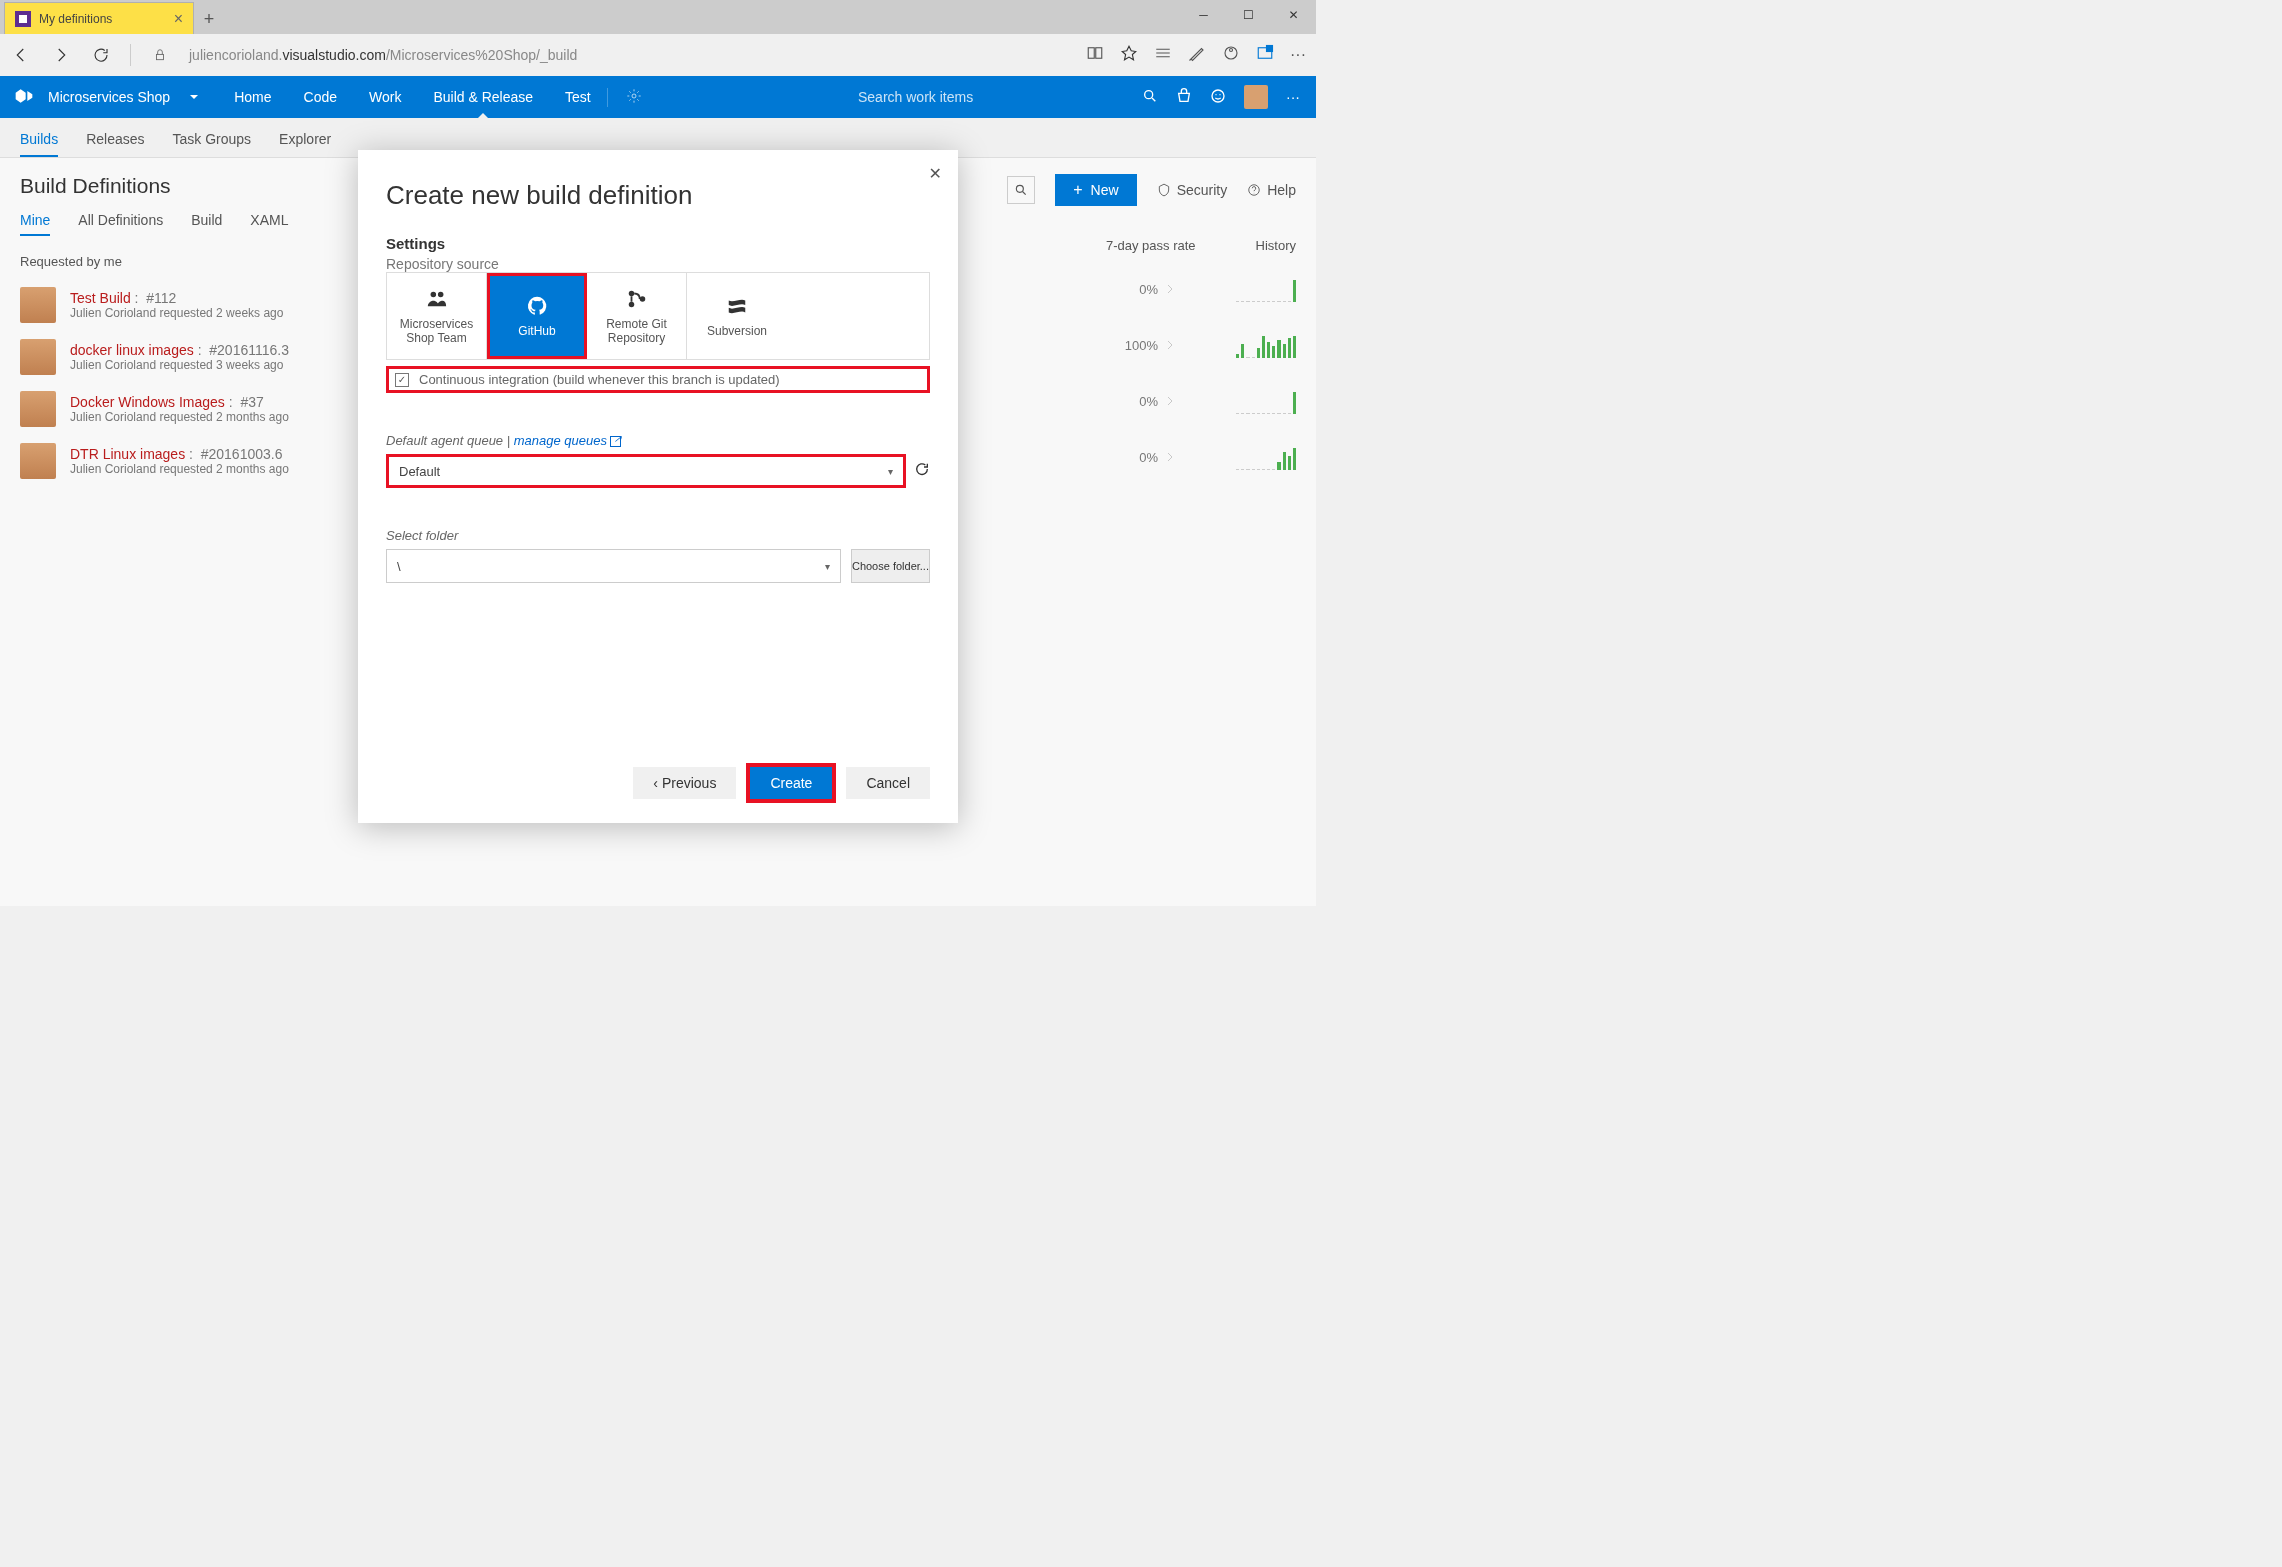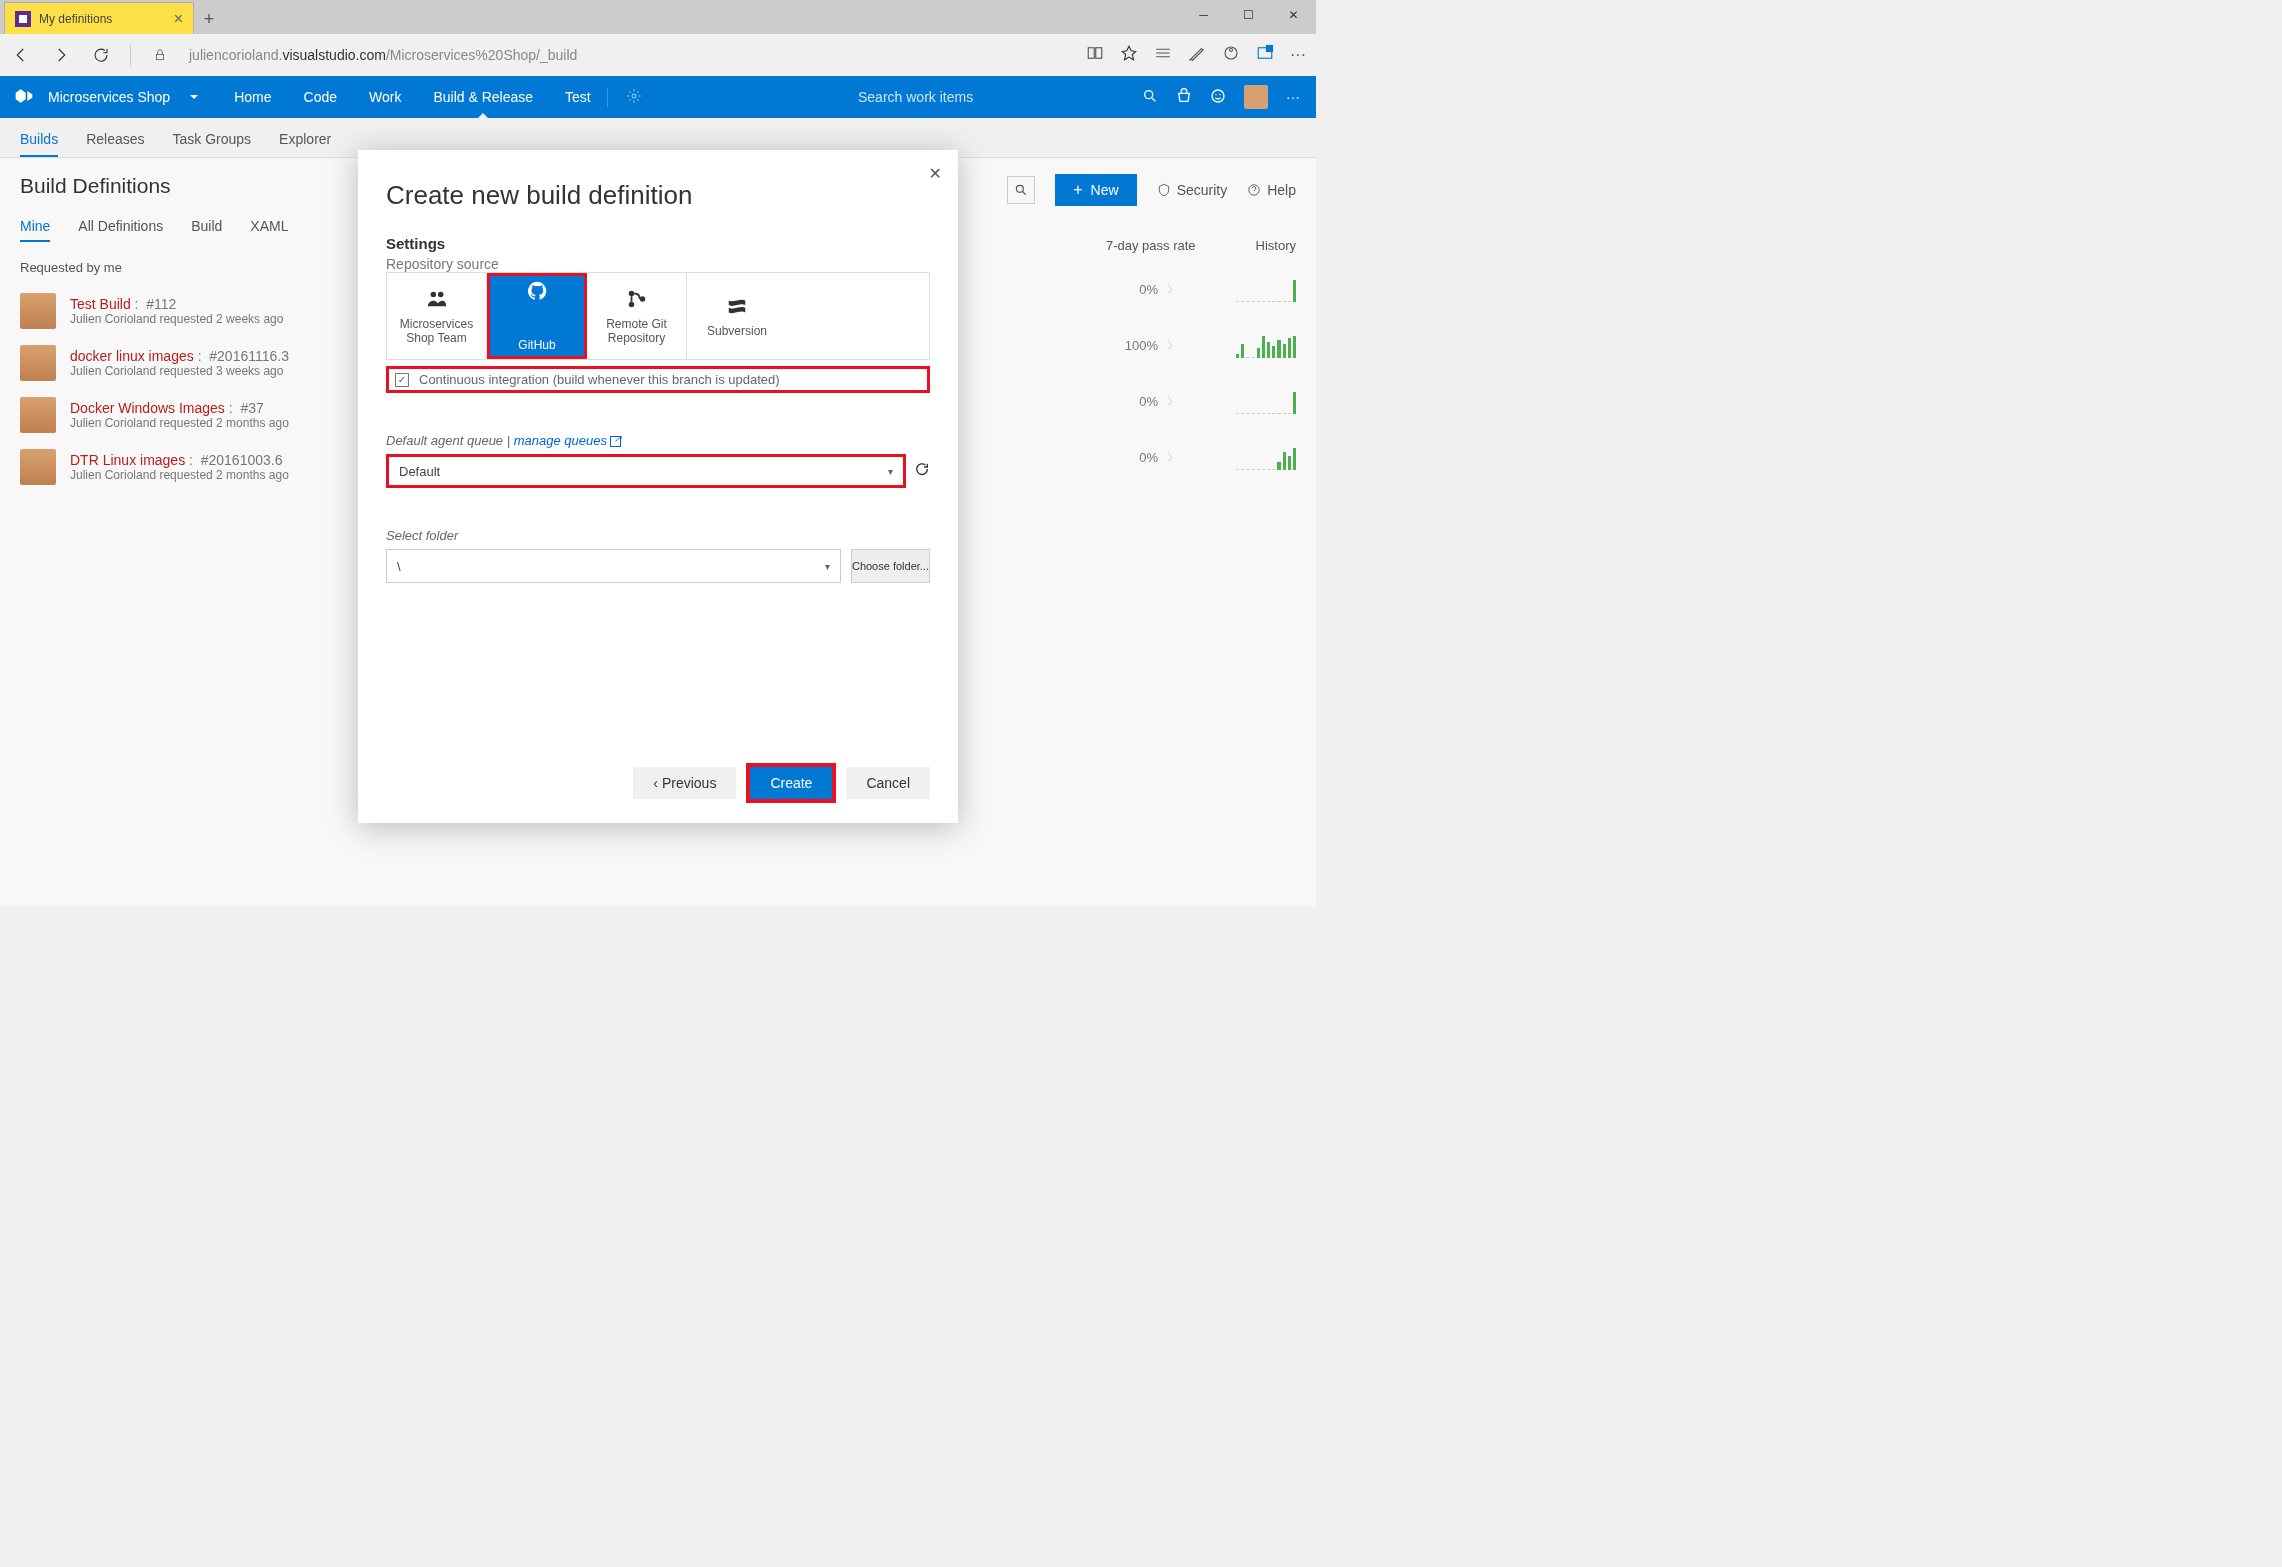--- a/index.html
+++ b/index.html
@@ -43,21 +43,21 @@
 .avatar-sm{width:24px;height:24px;background:#d8a070;border-radius:2px;}
 
 
 .hub-tabs { background:#f0f0f0; height:40px; display:flex; align-items:flex-end; padding:0 20px; gap:28px; font-size:14px; border-bottom:1px solid #ddd;}
 .hub-tab { padding-bottom:10px; color:#555;}
 .hub-tab.active{color:#0078d4;border-bottom:2px solid #0078d4;padding-bottom:8px;}
 
 
 .page { padding:16px 20px; background:#f8f8f8; height:748px; position:relative;}
 .page-title { font-size:21px; font-weight:300; color:#333; }
-.def-tabs { display:flex; gap:28px; margin-top:20px; font-size:14px; color:#555;}
+.def-tabs { display:flex; gap:28px; margin-top:14px; font-size:14px; color:#555;}
 .def-tab.active{color:#0078d4;border-bottom:2px solid #0078d4;padding-bottom:6px;}
 .def-tab{padding-bottom:8px;}
 .requested-label { font-size:13px; color:#555; margin-top:18px;}
 
 .build-list { margin-top:10px;}
 .build-row { display:flex; align-items:center; padding:8px 0; gap:14px;}
 .build-avatar { width:36px; height:36px; background:linear-gradient(#d8a070,#c08050); border-radius:2px; flex-shrink:0;}
 .build-info { font-size:14px; }
 .build-name { color:#b91c1c; }
 .build-num{color:#777;}
@@ -82,21 +82,21 @@
 .overlay{position:absolute;top:0;left:0;right:0;bottom:0;}
 .modal{position:absolute;left:358px;top:150px;width:600px;height:673px;background:white;box-shadow:0 4px 30px rgba(0,0,0,0.25);padding:30px 28px 20px;display:flex;flex-direction:column;}
 .modal-close{position:absolute;top:14px;right:16px;font-size:16px;color:#555;}
 .modal-title{font-size:26px;font-weight:300;color:#333;}
 .section-head{font-size:15px;font-weight:600;margin-top:24px;color:#333;}
 .section-sub{font-size:14px;color:#777;margin-top:4px;}
 
 .repo-row{display:flex;border:1px solid #ddd;}
 .repo-card{width:100px;height:86px;display:flex;flex-direction:column;align-items:center;justify-content:center;font-size:12px;color:#555;text-align:center;gap:4px;border-right:1px solid #ddd;padding:4px;}
 .repo-card:last-child{border-right:none;}
-.repo-card.selected{background:#0078d4;color:white;border:3px solid #e81123;justify-content:space-between;}
+.repo-card.selected{background:#0078d4;color:white;border:3px solid #e81123;}
 .repo-card svg{width:28px;height:22px;fill:#333;}
 .repo-card.selected svg{fill:white;}
 
 .ci-row{border:3px solid #e81123;padding:3px 6px;margin-top:6px;display:flex;align-items:center;gap:10px;font-size:13px;color:#666;}
 .chk{width:14px;height:14px;border:1px solid #777;display:flex;align-items:center;justify-content:center;font-size:10px;color:#555;}
 
 .field-label{font-size:13px;color:#666;margin-top:40px;font-style:italic;}
 .field-label a{color:#0066cc;text-decoration:none;}
 .queue-row{display:flex;align-items:center;gap:8px;margin-top:6px;}
 .select-box{border:3px solid #e81123;height:34px;flex:1;display:flex;align-items:center;justify-content:space-between;padding:0 10px;font-size:13px;color:#444;}

